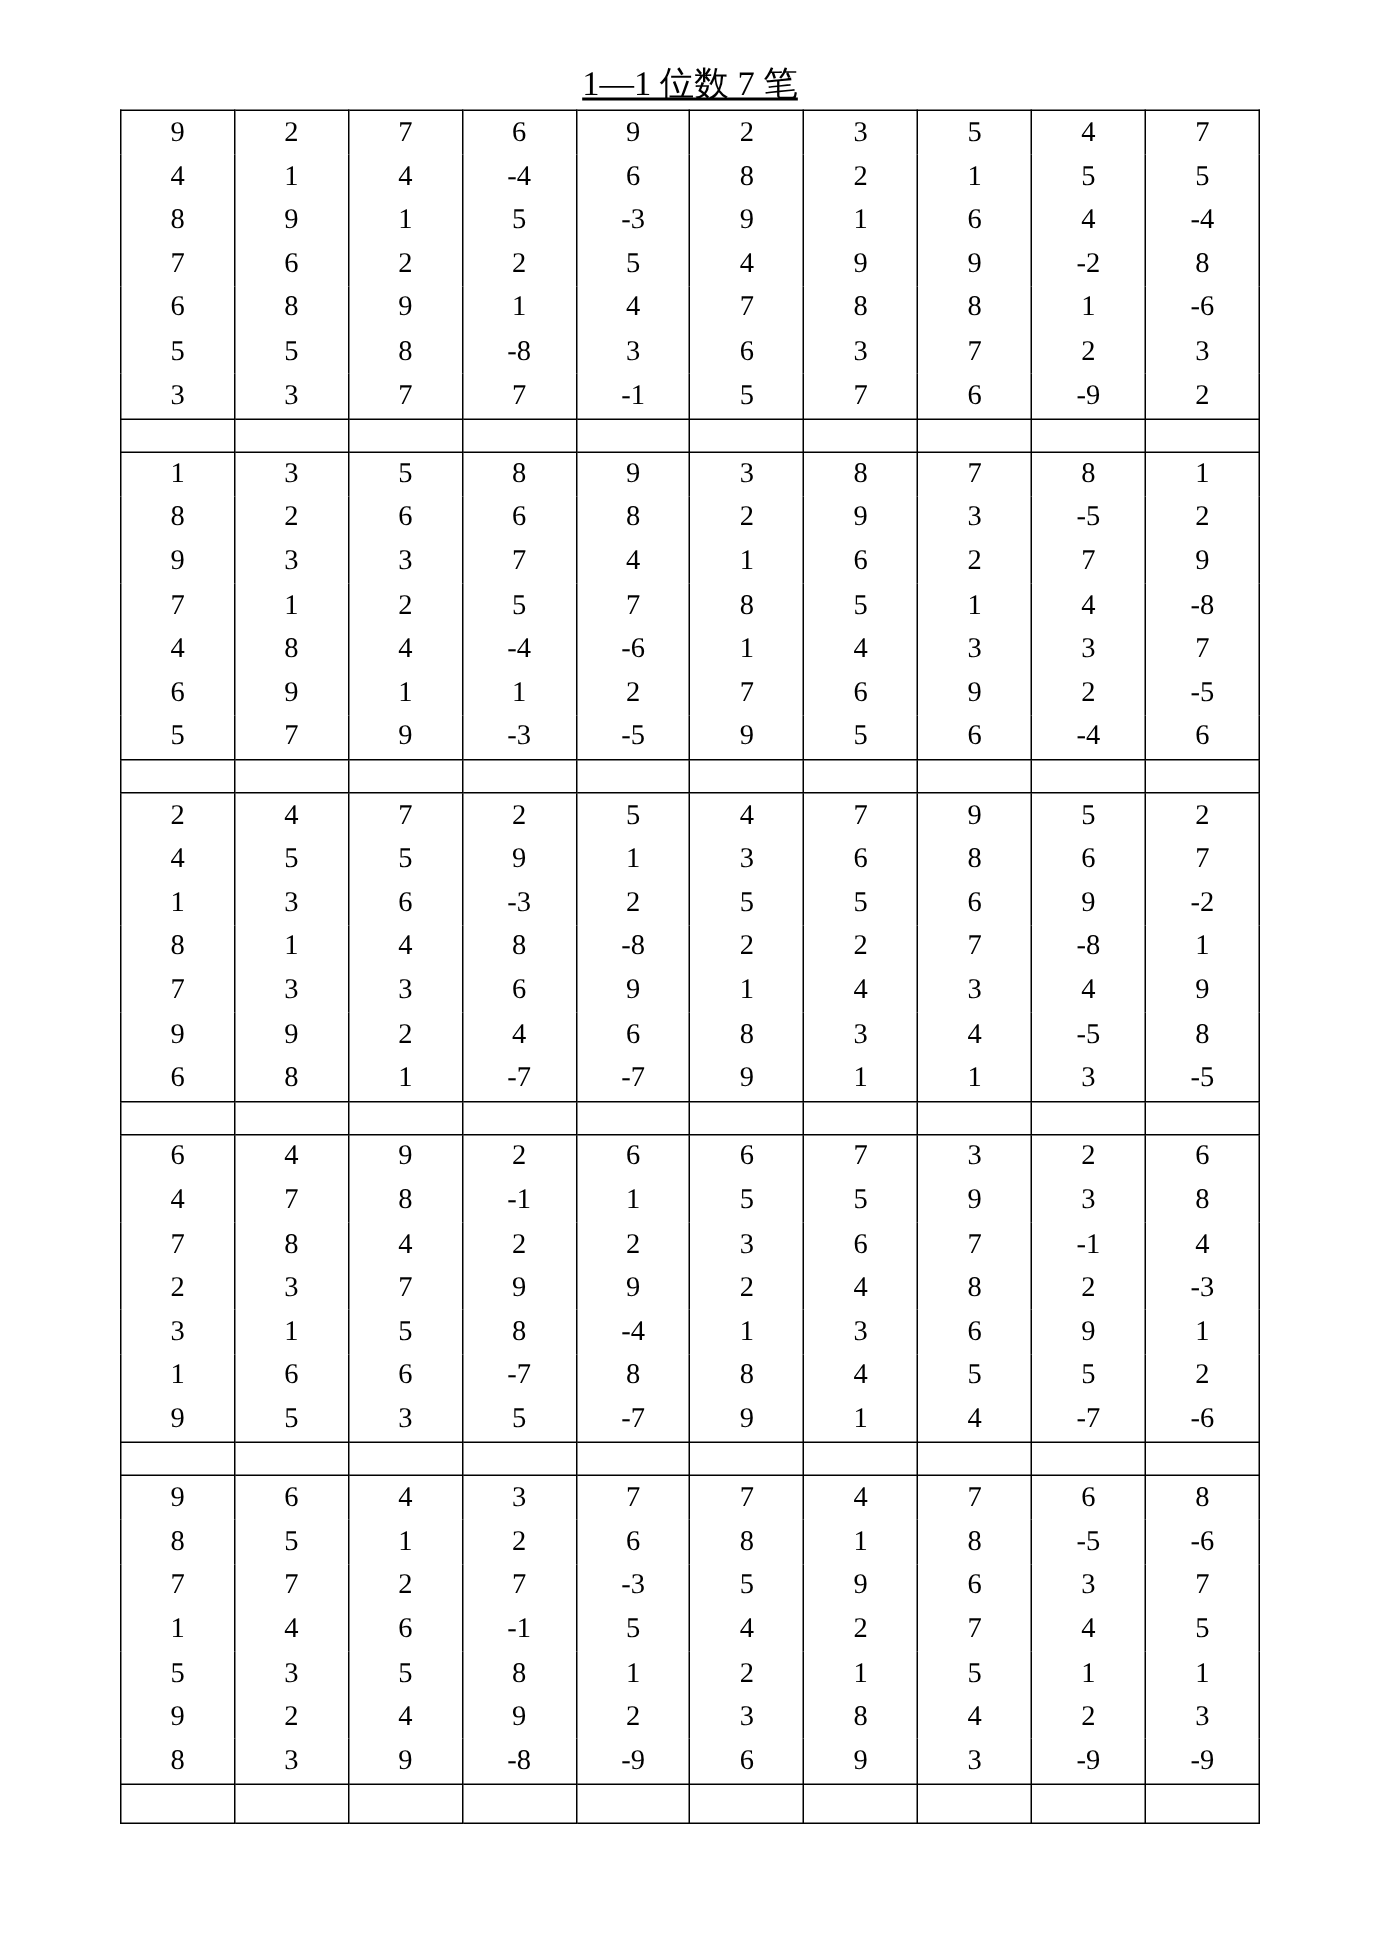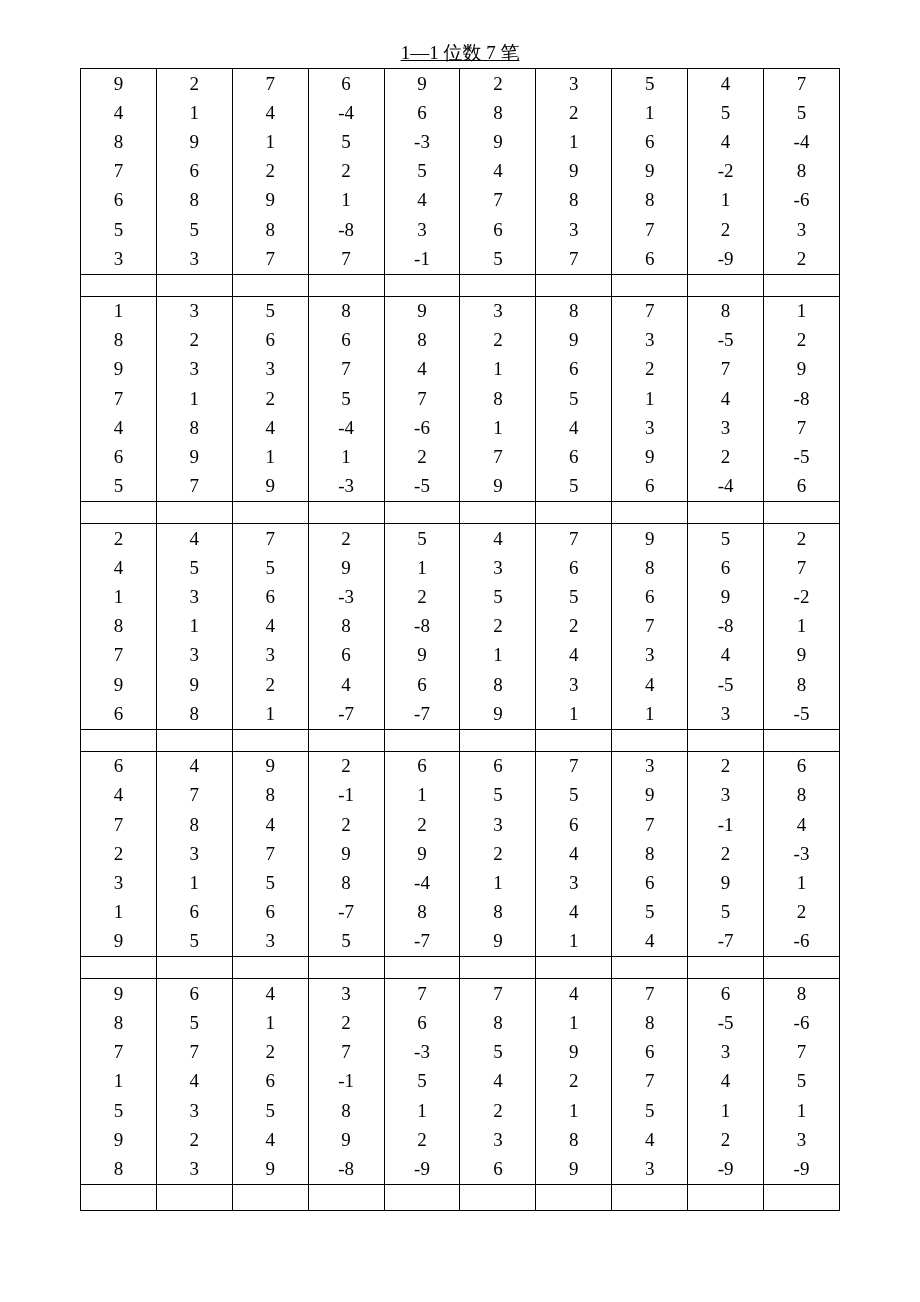--- a/index.html
+++ b/index.html
@@ -5,21 +5,21 @@
   body {
     font-family: "Times New Roman", serif;
     font-size: 18px;
     margin: 0;
     padding: 40px 80px 0 80px;
     color: #000;
     background: #fff;
   }
   .title {
     text-align: center;
-    font-size: 19px;
+    font-size: 23px;
     text-decoration: underline;
     margin-bottom: 2px;
   }
   table {
     border-collapse: collapse;
     width: 100%;
     table-layout: fixed;
   }
   td {
     border-left: 1px solid #000;

